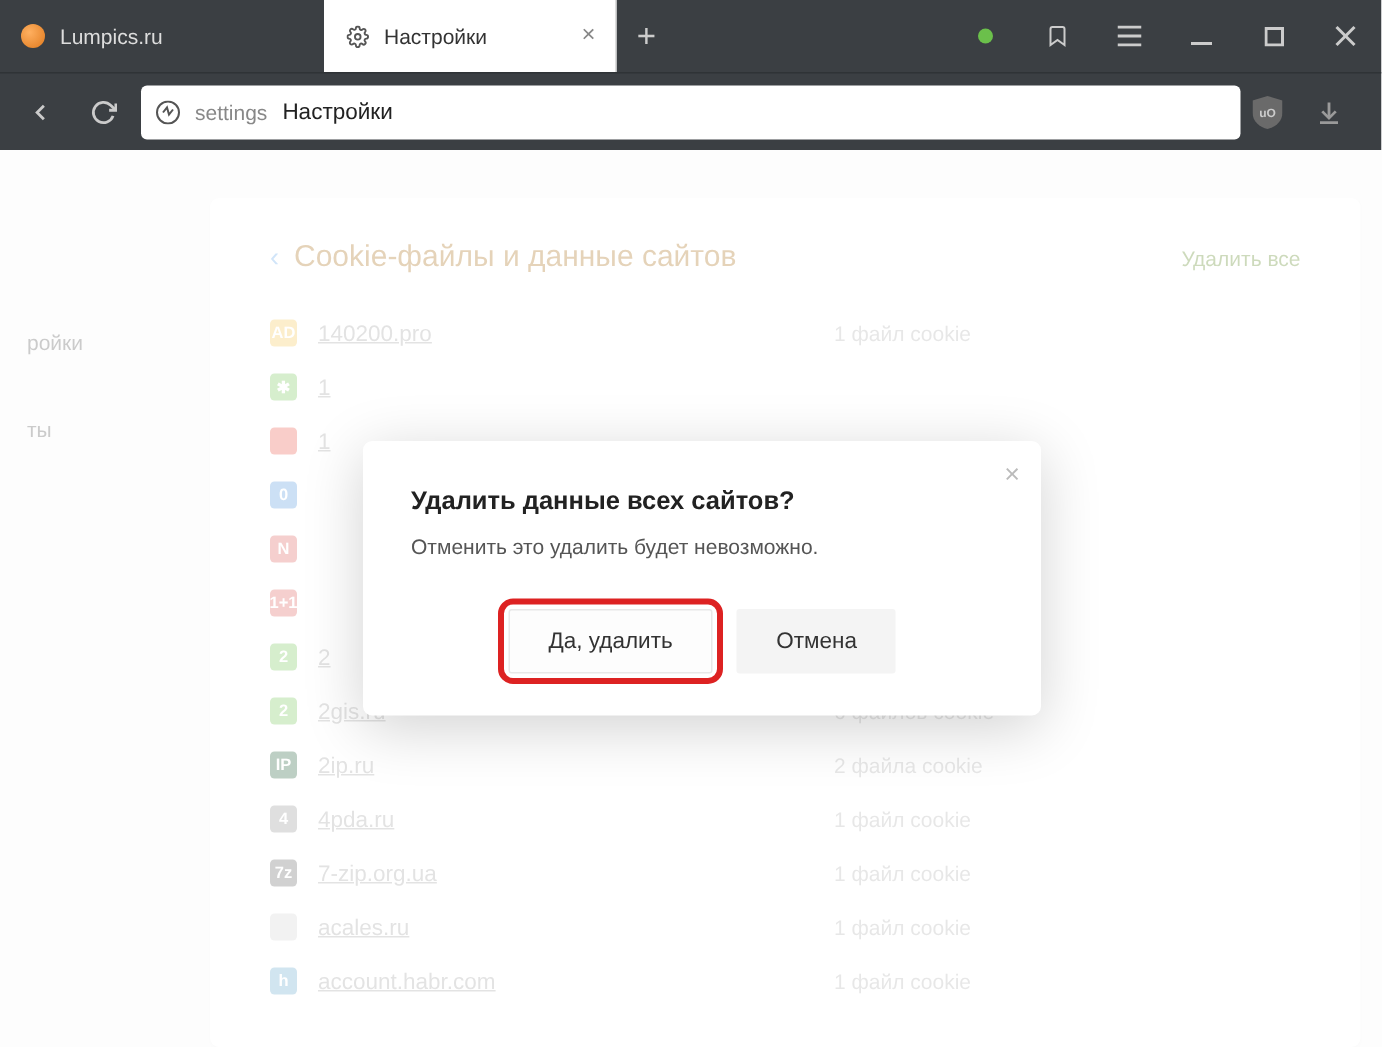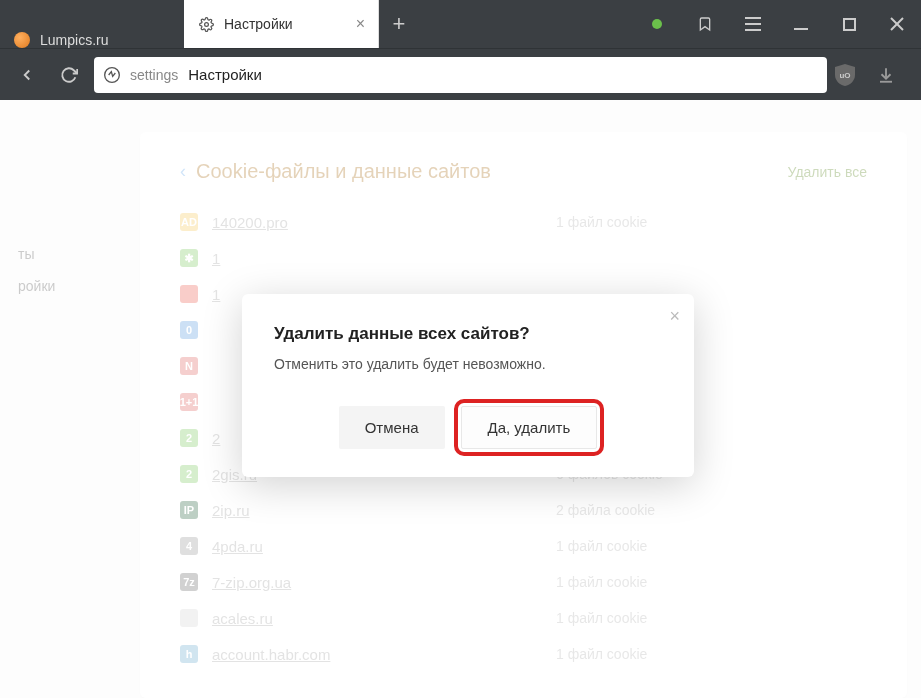--- a/index.html
+++ b/index.html
@@ -1,21 +1,21 @@
 <!DOCTYPE html>
 <html><head>
 <meta charset="utf-8">
 <style>
   * { margin: 0; padding: 0; box-sizing: border-box; font-family: Arial, Helvetica, sans-serif; }
   body { width: 921px; height: 698px; background: #fff; overflow: hidden; position: relative; }
 
   
   .titlebar { height: 48px; background: #3b3f43; display: flex; align-items: stretch; color: #cfcfcf; }
   .tab { display: flex; align-items: center; gap: 10px; padding: 0 14px; font-size: 14px; position: relative; }
-  .tab-inactive { background: #3b3f43; width: 184px; color: #ddd; align-items: flex-end; }
+  .tab-inactive { background: #3b3f43; width: 216px; color: #ddd; }
   .tab-active { background: #ffffff; width: 195px; color: #333; }
   .tab-active::after { content:""; position:absolute; right:0; top:0; bottom:0; width:1px; background:#ddd; }
   .tab-close { margin-left: auto; color: #888; font-size: 16px; line-height:1; cursor:pointer; }
   .newtab { width: 40px; display:flex; align-items:center; justify-content:center; color:#ccc; font-size:22px; cursor:pointer; }
   .titlebar-spacer { flex:1; }
   .wincontrols { display:flex; align-items:center; gap: 0; }
   .wbtn { width: 48px; height:48px; display:flex; align-items:center; justify-content:center; color:#ccc; cursor:pointer; }
   .green-dot { width:10px; height:10px; background:#6bc04b; border-radius:50%; }
 
   .favicon-orange { width:16px; height:16px; background: radial-gradient(circle at 35% 35%, #ffb060, #e07a1e); border-radius:50%; }
@@ -152,22 +152,22 @@
         <path d="M12 3v12"></path>
         <polyline points="6 11 12 17 18 11"></polyline>
         <line x1="4" y1="21" x2="20" y2="21"></line>
       </svg>
   </div>
 </div>
 
 <div class="content-wrap">
   <div class="content">
     <div class="sidebar">
+      <div class="sideitem">ройки</div>
       <div class="sideitem" style="margin-top:26px;">ты</div>
-      <div class="sideitem">ройки</div>
     </div>
 
     <div class="main">
       <div class="breadcrumb">
         <div class="bc-left">
           <span class="bc-arrow">‹</span>
           <span class="bc-title">Cookie-файлы и данные сайтов</span>
         </div>
         <span class="bc-delete">Удалить все</span>
       </div>
@@ -242,22 +242,22 @@
     </div>
   </div>
 
   <div class="overlay-white"></div>
 
   <div class="dialog">
     <span class="dialog-close">×</span>
     <div class="dialog-title">Удалить данные всех сайтов?</div>
     <div class="dialog-text">Отменить это удалить будет невозможно.</div>
     <div class="dialog-buttons">
-      <button class="dbtn dbtn-cancel">
-        <span>Отмена</span>
-      </button>
       <button class="dbtn dbtn-primary">
         <span>Да, удалить</span>
         <span class="highlight-ring"></span>
       </button>
+      <button class="dbtn dbtn-cancel">
+        <span>Отмена</span>
+      </button>
     </div>
   </div>
 </div>
 
 </body></html>

